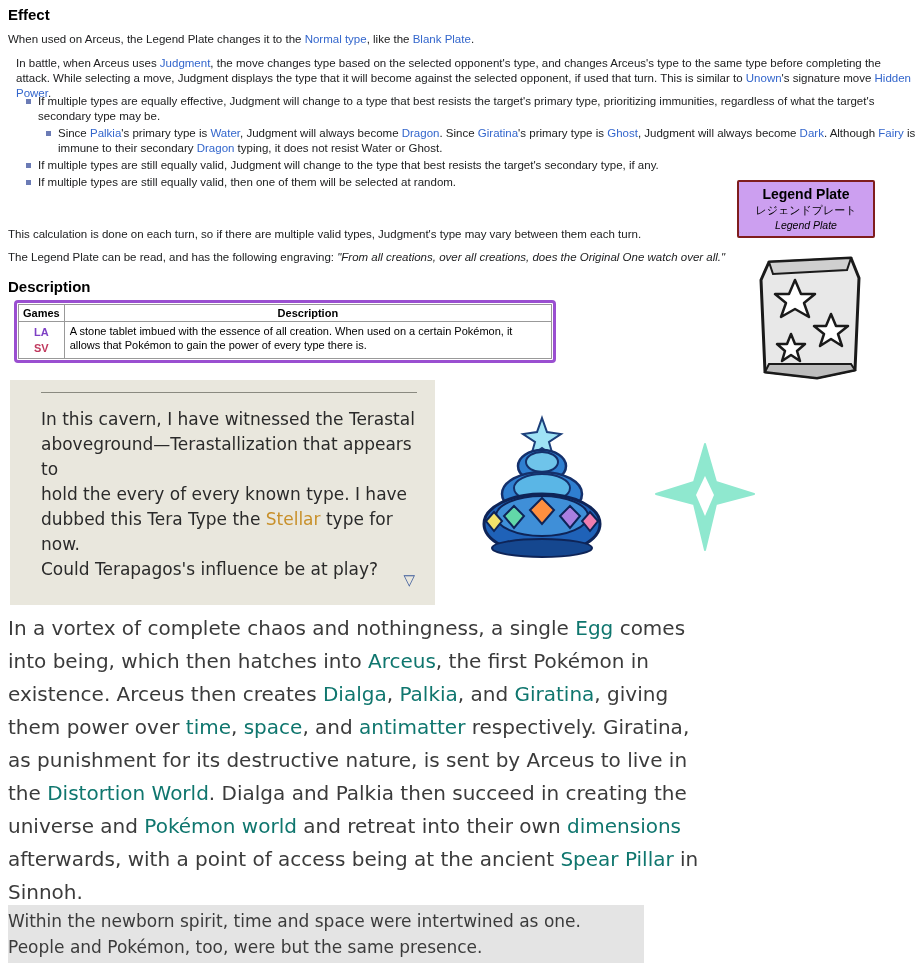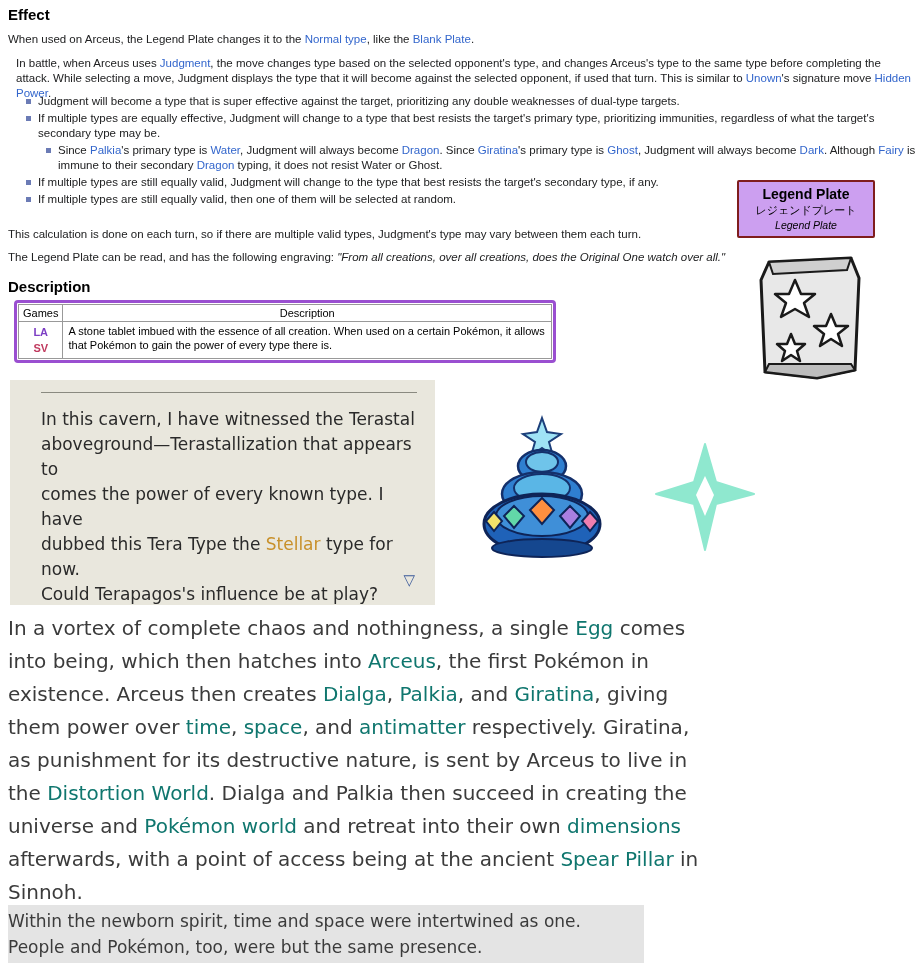--- a/index.html
+++ b/index.html
@@ -104,21 +104,21 @@
     padding: 1px;
   }
   table.desc {
     border-collapse: collapse;
     width: 100%;
     font-size: 11px;
   }
   table.desc th {
     border: 1px solid #999;
     background: #ffffff;
-    font-weight: normal;
+    font-weight: bold;
     font-size: 11px;
     padding: 2px 4px;
     color: #000;
   }
   table.desc th.games-col { width: 44px; }
   table.desc td {
     border: 1px solid #999;
     padding: 2px 5px;
     vertical-align: top;
     font-size: 11px;
@@ -217,23 +217,20 @@
 
   <div class="para" style="left:8px; top:32px; width:900px;">
     <span>When used on Arceus, the Legend Plate changes it to the </span><a class="link" href="#">Normal type</a><span>, like the </span><a class="link" href="#">Blank Plate</a><span>.</span>
   </div>
 
   <div class="para" style="left:16px; top:56px; width:900px;">
     <span>In battle, when Arceus uses </span><a class="link" href="#">Judgment</a><span>, the move changes type based on the selected opponent's type, and changes Arceus's type to the same type before completing the attack. While selecting a move, Judgment displays the type that it will become against the selected opponent, if used that turn. This is similar to </span><a class="link" href="#">Unown</a><span>'s signature move </span><a class="link" href="#">Hidden Power</a><span>.</span>
   </div>
 
   <ul class="bullets" style="left:20px; top:94px; width:900px;">
-    <li>
-      <span>Judgment will become a type that is super effective against the target, prioritizing any double weaknesses of dual-type targets.</span>
-    </li>
     <li>
       <span>If multiple types are equally effective, Judgment will change to a type that best resists the target's primary type, prioritizing immunities, regardless of what the target's secondary type may be.</span>
       <ul class="sub">
         <li>
           <span>Since </span><a class="link" href="#">Palkia</a><span>'s primary type is </span><a class="link" href="#">Water</a><span>, Judgment will always become </span><a class="link" href="#">Dragon</a><span>. Since </span><a class="link" href="#">Giratina</a><span>'s primary type is </span><a class="link" href="#">Ghost</a><span>, Judgment will always become </span><a class="link" href="#">Dark</a><span>. Although </span><a class="link" href="#">Fairy</a><span> is immune to their secondary </span><a class="link" href="#">Dragon</a><span> typing, it does not resist Water or Ghost.</span>
         </li>
       </ul>
     </li>
     <li>
       <span>If multiple types are still equally valid, Judgment will change to the type that best resists the target's secondary type, if any.</span>
@@ -286,21 +283,21 @@
         </tr>
       </tbody>
     </table>
   </div>
 
   <div class="quote-box">
     <div class="rule"></div>
     <div class="quote-text">
       <div>In this cavern, I have witnessed the Terastal</div>
       <div>aboveground—Terastallization that appears to</div>
-      <div>comes the power of every known type. I have</div>
+      <div>hold the every of every known type. I have</div>
       <div><span>dubbed this Tera Type the </span><span class="stellar-word">Stellar</span><span> type for now.</span></div>
       <div>Could Terapagos's influence be at play?</div>
     </div>
     <div class="quote-arrow">▽</div>
   </div>
 
   <div class="sprite">
     <svg viewBox="0 0 130 150" width="130" height="150">
       <path d="M64,6 L69,20 L83,22 L71,30 L75,44 L64,36 L53,44 L57,30 L45,22 L59,20 Z" fill="#9fe3f5" stroke="#1c3f7a" stroke-width="2"></path>
       <ellipse cx="64" cy="54" rx="24" ry="16" fill="#2f7fd0" stroke="#14306b" stroke-width="2.5"></ellipse>

